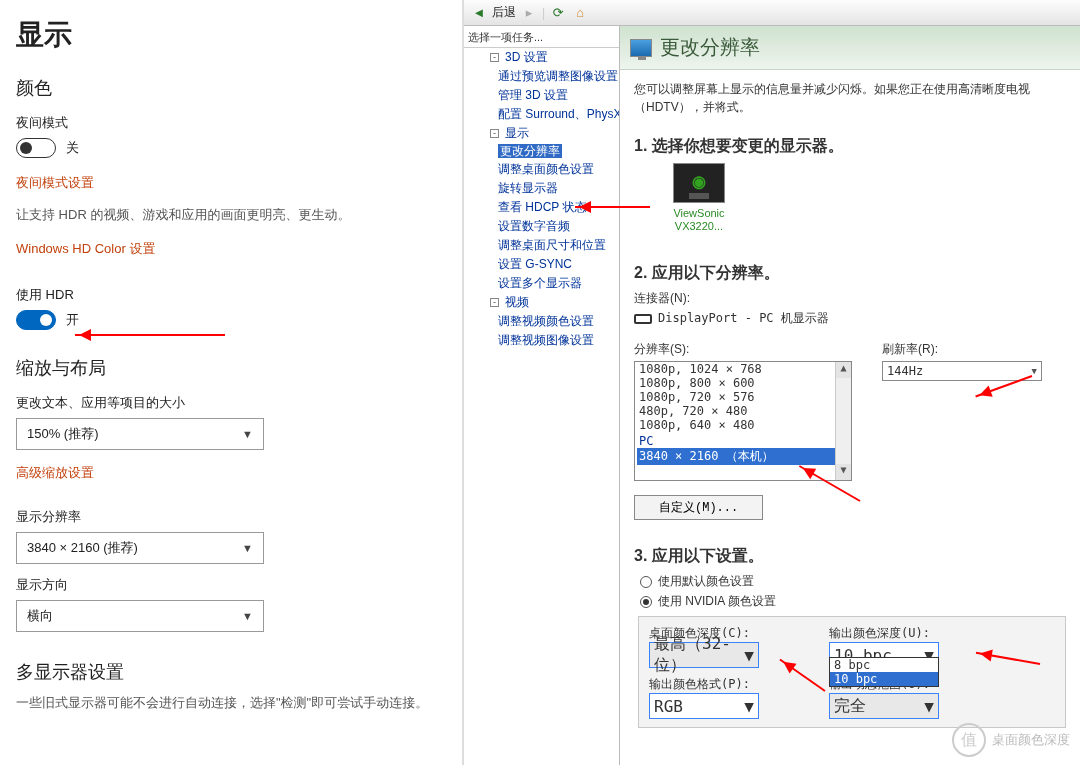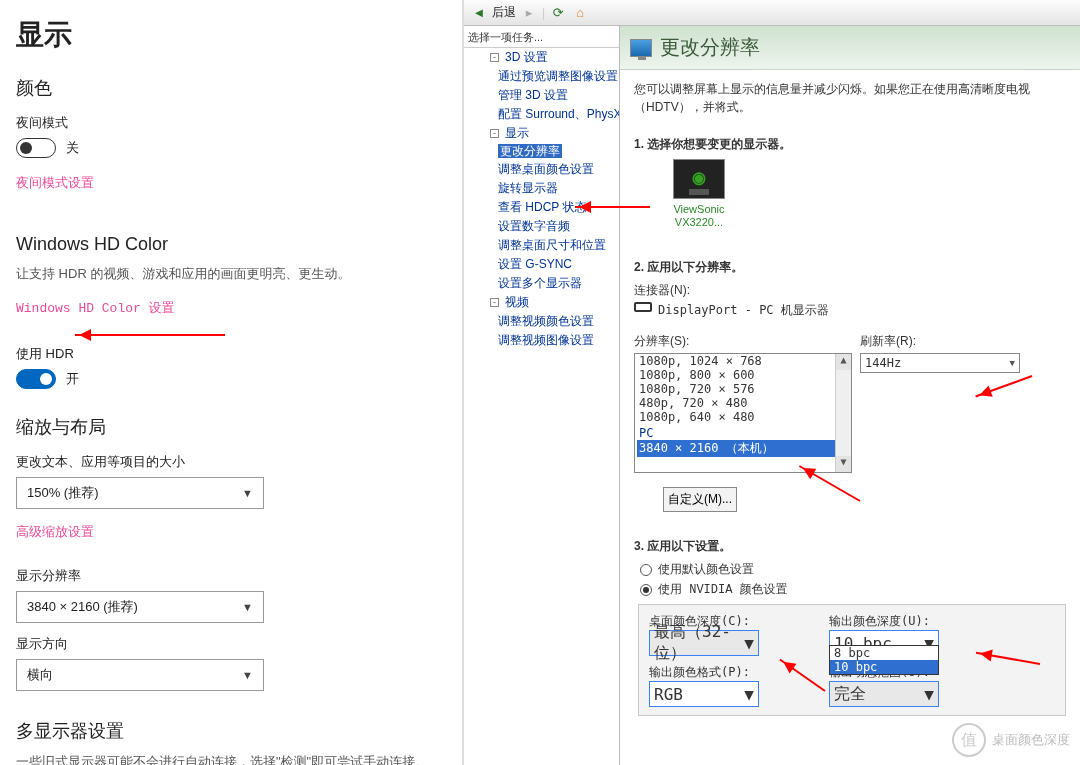--- a/index.html
+++ b/index.html
@@ -18,21 +18,21 @@
   
   .left {
     width: 462px;
     padding: 16px 20px 0 16px;
     background: #fff;
     overflow: hidden;
   }
   .h1 { font-size: 28px; font-weight: 600; margin: 0 0 18px 0; }
   .h2 { font-size: 18px; font-weight: normal; margin: 22px 0 10px 0; }
   .label { font-size: 13px; margin: 14px 0 6px 0; }
-  .link { color: #ec4899; cursor: pointer; margin: 10px 0; display: inline-block; font-family: Liberation Mono, monospace; }
+  .link { color: #c2410c; cursor: pointer; margin: 10px 0; display: inline-block; }
   .toggle { display: flex; align-items: center; gap: 10px; margin: 6px 0; }
   .toggle-track {
     width: 40px; height: 20px; border-radius: 10px;
     border: 1px solid #333; position: relative;
     display: inline-block; cursor: pointer;
   }
   .toggle-track.off { background: #fff; }
   .toggle-track.on  { background: #0067c0; border-color: #0067c0; }
   .toggle-thumb {
     width: 12px; height: 12px; border-radius: 50%;
@@ -83,21 +83,21 @@
 
   .nv-main { flex: 1; background: #fff; display:flex; flex-direction:column; overflow:hidden;}
   .nv-title {
     background: linear-gradient(#cfe2cf,#eef4ee);
     padding: 8px 10px; display:flex; align-items:center; gap:8px;
     border-bottom:1px solid #c5d4c5;
   }
   .nv-title-text { font-size: 20px; color: #3a5a3a; }
   .nv-page { padding: 10px 14px; font-size: 12px; color:#333; overflow:hidden;}
   .nv-desc { font-size: 12px; color:#333; margin-bottom: 20px; line-height:1.5;}
-  .nv-step { margin: 16px 0 6px 0; font-size: 12px; }
+  .nv-step { margin: 16px 0 6px 0; font-size: 16px; }
   .nv-step b { font-weight: bold; }
   .monitor-wrap { text-align:center; width:90px; margin-left:20px; }
   .monitor { width:52px; height:40px; background:#222; margin:0 auto; position:relative; border:1px solid #888;}
   .monitor::after { content:""; display:block; width:20px; height:6px; background:#555; margin:2px auto 0; }
   .nv-eye { color:#33a221; font-family:Arial; font-size:16px; font-weight:bold; display:block; padding-top:8px; text-align:center;}
   .mon-label { color:#2a8a26; font-size:11px; margin-top:4px; line-height:1.2;}
   .field-label { font-size:12px; margin:4px 0 3px 0;}
   .listbox {
     border:1px solid #888; width:218px; height:120px;
     font-family: "SimSun","NSimSun",monospace; font-size:12px;
@@ -108,22 +108,22 @@
   .listbox .sel { background:#2f6fd0; color:#fff; margin:0 2px; padding:0 2px; }
   .listbox .scroll { position:absolute; right:0; top:0; bottom:0; width:16px; background:#efefef; border-left:1px solid #ccc;}
   .listbox .scroll .arr { height:16px; text-align:center; font-size:10px; color:#555; background:#e4e4e4;}
   .combo {
     border:1px solid #888; height:20px; background:#fff;
     display:flex; align-items:center; justify-content:space-between;
     padding:0 4px; font-family:"SimSun","NSimSun",monospace; font-size:12px;
     cursor:pointer;
   }
   .combo .arr { font-size:9px; color:#555;}
-  .btn2 { border:1px solid #888; background:#f3f3f3; padding:3px 4px; font-size:12px; cursor:pointer; font-family:Liberation Sans, sans-serif;margin-left:29px;}
-  .radio-row { display:flex; align-items:center; gap:6px; margin:3px 0 3px 6px; font-size:12px;font-family:Liberation Mono, monospace;}
+  .btn2 { border:1px solid #888; background:#f3f3f3; padding:3px 24px; font-size:12px; cursor:pointer; font-family:Liberation Mono, monospace;}
+  .radio-row { display:flex; align-items:center; gap:6px; margin:3px 0 3px 6px; font-size:12px;}
   .radio { width:12px; height:12px; border:1px solid #555; border-radius:50%; display:inline-flex; align-items:center; justify-content:center;}
   .radio.checked::after{ content:""; width:6px; height:6px; border-radius:50%; background:#333;}
   .color-panel {
     border:1px solid #c8c8c8; background:#f3f3f3;
     padding:8px 10px; margin:6px 0 0 4px;
     display:grid; grid-template-columns: 170px 200px; column-gap:10px; row-gap:4px;
     font-size:12px; font-family:"SimSun","NSimSun",monospace;
     position: relative;
   }
   .mini-combo {
@@ -168,21 +168,20 @@
     <div class="h2">颜色</div>
     <div class="label">夜间模式</div>
     <div class="toggle">
       <span class="toggle-track off">
           <span class="toggle-thumb"></span>
         </span>
       <span>关</span>
     </div>
     <span class="link">夜间模式设置</span>
 
-    <div class="h2" style="margin-top:32px">Windows HD Color</div>
     <div class="desc">让支持 HDR 的视频、游戏和应用的画面更明亮、更生动。</div>
     <span class="link">Windows HD Color 设置</span>
 
     <div class="label" style="margin-top:18px">使用 HDR</div>
     <div class="toggle">
       <span class="toggle-track on">
           <span class="toggle-thumb"></span>
         </span>
       <span>开</span>
     </div>
@@ -266,26 +265,26 @@
           <div class="nv-step"><b>1.  选择你想要变更的显示器。</b></div>
           <div class="monitor-wrap">
             <div class="monitor">
                 <span class="nv-eye">◉</span>
               </div>
             <div class="mon-label">ViewSonic VX3220...</div>
           </div>
 
           <div class="nv-step" style="margin-top:30px"><b>2.  应用以下分辨率。</b></div>
           <div class="field-label">连接器(N):</div>
-          <div style="display:flex;align-items:flex-start;gap:6px;font-family:'SimSun',monospace;font-size:12px;">
+          <div style="display:flex;align-items:center;gap:6px;font-family:'SimSun',monospace;font-size:12px;">
             <span style="display:inline-block;width:18px;height:10px;border:2px solid #333;border-radius:2px"></span>
             <span>DisplayPort - PC 机显示器</span>
           </div>
 
-          <div style="display:flex;gap:8px;margin-top:10px;align-items:flex-start">
+          <div style="display:flex;gap:30px;margin-top:10px;align-items:flex-start">
             <div>
               <div class="field-label">分辨率(S):</div>
               <div class="listbox">
                 <div class="li">1080p, 1024 × 768</div>
                 <div class="li">1080p, 800 × 600</div>
                 <div class="li">1080p, 720 × 576</div>
                 <div class="li">480p, 720 × 480</div>
                 <div class="li">1080p, 640 × 480</div>
                 <div class="pc">PC</div>
                 <div class="sel">3840 × 2160 （本机）</div>

